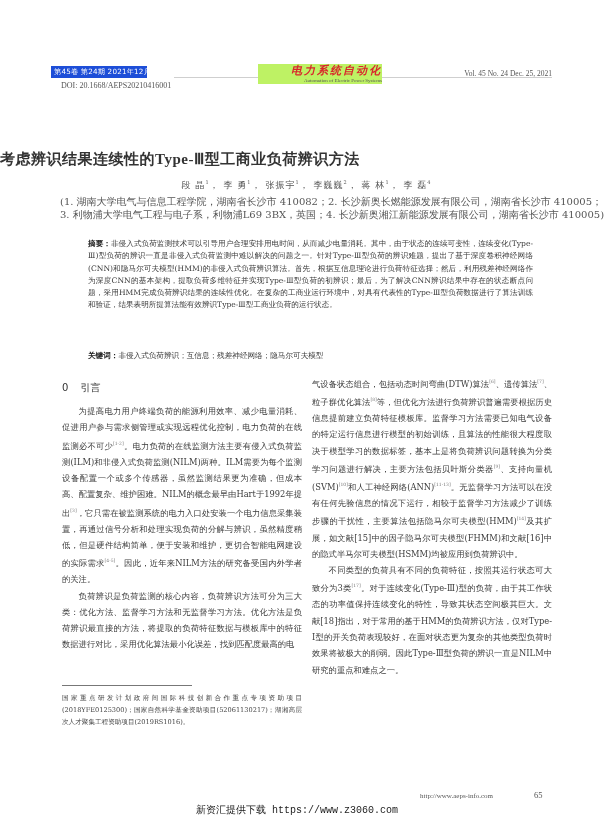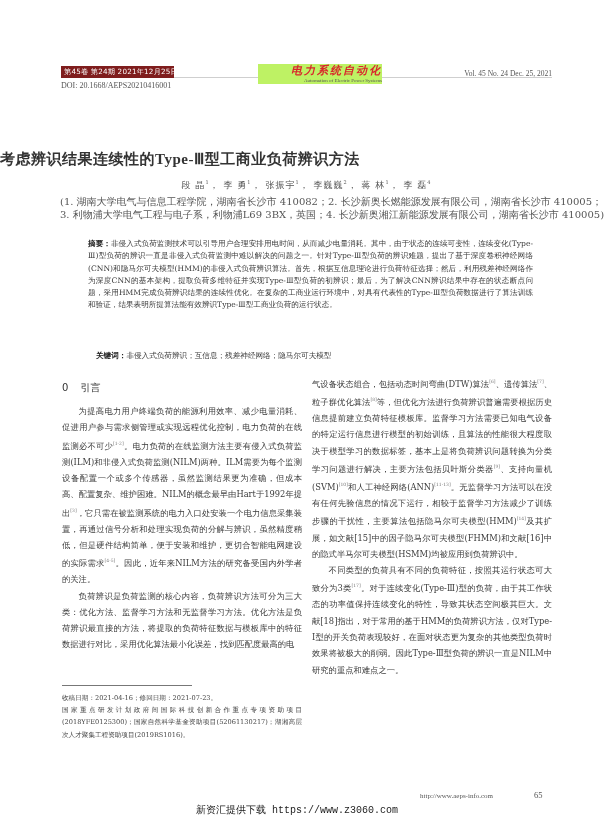--- a/index.html
+++ b/index.html
@@ -2,22 +2,22 @@
 <html><head>
   <meta charset="utf-8">
   <style>
     html, body { margin: 0; padding: 0; background: #ffffff; }
     body {
       width: 613px; height: 825px; position: relative; overflow: hidden;
       font-family: "DejaVu Serif", "Liberation Serif", serif;
       color: #2a2a2a;
     }
     .header-bar {
-      position: absolute; left: 61px; top: 66px; width: 113px; height: 12px;
-      background: #7f1d1d; color: #ffffff;
+      position: absolute; left: 51px; top: 66px; width: 96px; height: 12px;
+      background: #1d4ed8; color: #ffffff;
       font-family: "DejaVu Sans", "Liberation Sans", sans-serif;
       font-size: 7.2px; line-height: 12px; padding-left: 3px; box-sizing: border-box;
       white-space: nowrap; letter-spacing: 0.2px;
     }
     .doi {
       position: absolute; left: 61px; top: 81px;
       font-family: "Liberation Serif", "DejaVu Serif", serif;
       font-size: 8px; color: #555; white-space: nowrap;
     }
     .header-rule {
@@ -51,21 +51,21 @@
       position: absolute; left: 60px; width: 500px; text-align: right;
       font-size: 10px; color: #555; line-height: 12px; white-space: nowrap;
     }
     .abstract {
       position: absolute; left: 88px; width: 445px; top: 238px;
       font-size: 7.6px; line-height: 12.3px; color: #3a3a3a; text-align: justify;
     }
     .abstract .lbl { font-family: "DejaVu Sans", sans-serif; font-weight: bold; color: #222; }
     .keywords {
       position: absolute; left: 88px; width: 445px; top: 351px;
-      font-size: 7.6px; color: #3a3a3a; margin-left: 8px;
+      font-size: 7.6px; color: #3a3a3a;
     }
     .keywords .lbl { font-family: "DejaVu Sans", sans-serif; font-weight: bold; color: #222; }
     .section-h {
       position: absolute; left: 62px; top: 381px;
       font-family: "DejaVu Sans", sans-serif; font-size: 10px; color: #333;
     }
     .section-h .num { margin-right: 12px; }
     .col {
       position: absolute; width: 240px;
       font-size: 8.3px; line-height: 16.3px; color: #3a3a3a; text-align: justify;
@@ -132,21 +132,20 @@
   <span class="num">0</span><span>引言</span>
 </div>
 
 <div class="col col-left">
   <p class="indent"><span>为提高电力用户终端负荷的能源利用效率、减少电量消耗、促进用户参与需求侧管理或实现远程优化控制，电力负荷的在线监测必不可少</span><sup>[1-2]</sup><span>。电力负荷的在线监测方法主要有侵入式负荷监测(ILM)和非侵入式负荷监测(NILM)两种。ILM需要为每个监测设备配置一个或多个传感器，虽然监测结果更为准确，但成本高、配置复杂、维护困难。NILM的概念最早由Hart于1992年提出</span><sup>[3]</sup><span>，它只需在被监测系统的电力入口处安装一个电力信息采集装置，再通过信号分析和处理实现负荷的分解与辨识，虽然精度稍低，但是硬件结构简单，便于安装和维护，更切合智能电网建设的实际需求</span><sup>[4-5]</sup><span>。因此，近年来NILM方法的研究备受国内外学者的关注。</span></p>
   <p class="indent">负荷辨识是负荷监测的核心内容，负荷辨识方法可分为三大类：优化方法、监督学习方法和无监督学习方法。优化方法是负荷辨识最直接的方法，将提取的负荷特征数据与模板库中的特征数据进行对比，采用优化算法最小化误差，找到匹配度最高的电</p>
 </div>
 
 <div class="fn-rule"></div>
 <div class="footnote">
-  <p>收稿日期：2021-04-16；修回日期：2021-07-23。</p>
   <p>国家重点研发计划政府间国际科技创新合作重点专项资助项目(2018YFE0125300)；国家自然科学基金资助项目(52061130217)；湖湘高层次人才聚集工程资助项目(2019RS1016)。</p>
 </div>
 
 <div class="col col-right">
   <p><span>气设备状态组合，包括动态时间弯曲(DTW)算法</span><sup>[6]</sup><span>、遗传算法</span><sup>[7]</sup><span>、粒子群优化算法</span><sup>[8]</sup><span>等，但优化方法进行负荷辨识普遍需要根据历史信息提前建立负荷特征模板库。监督学习方法需要已知电气设备的特定运行信息进行模型的初始训练，且算法的性能很大程度取决于模型学习的数据标签，基本上是将负荷辨识问题转换为分类学习问题进行解决，主要方法包括贝叶斯分类器</span><sup>[9]</sup><span>、支持向量机(SVM)</span><sup>[10]</sup><span>和人工神经网络(ANN)</span><sup>[11-13]</sup><span>。无监督学习方法可以在没有任何先验信息的情况下运行，相较于监督学习方法减少了训练步骤的干扰性，主要算法包括隐马尔可夫模型(HMM)</span><sup>[14]</sup><span>及其扩展，如文献[15]中的因子隐马尔可夫模型(FHMM)和文献[16]中的隐式半马尔可夫模型(HSMM)均被应用到负荷辨识中。</span></p>
   <p class="indent"><span>不同类型的负荷具有不同的负荷特征，按照其运行状态可大致分为3类</span><sup>[17]</sup><span>。对于连续变化(Type-Ⅲ)型的负荷，由于其工作状态的功率值保持连续变化的特性，导致其状态空间极其巨大。文献[18]指出，对于常用的基于HMM的负荷辨识方法，仅对Type-Ⅰ型的开关负荷表现较好，在面对状态更为复杂的其他类型负荷时效果将被极大的削弱。因此Type-Ⅲ型负荷的辨识一直是NILM中研究的重点和难点之一。</span></p>
 </div>
 
 <div class="footer-url">http://www.aeps-info.com</div>
 <div class="footer-page">65</div>

